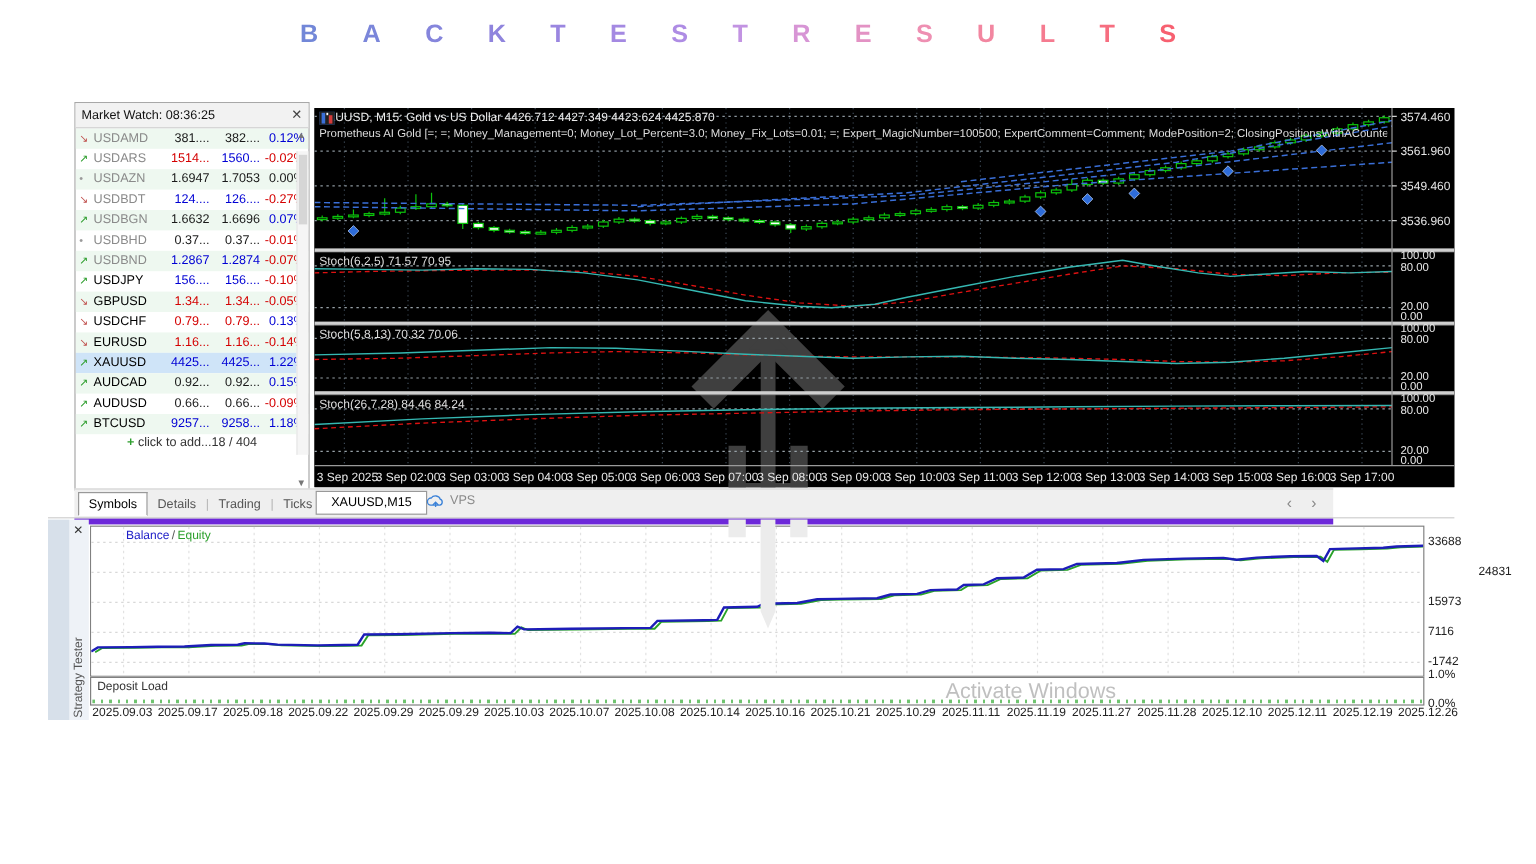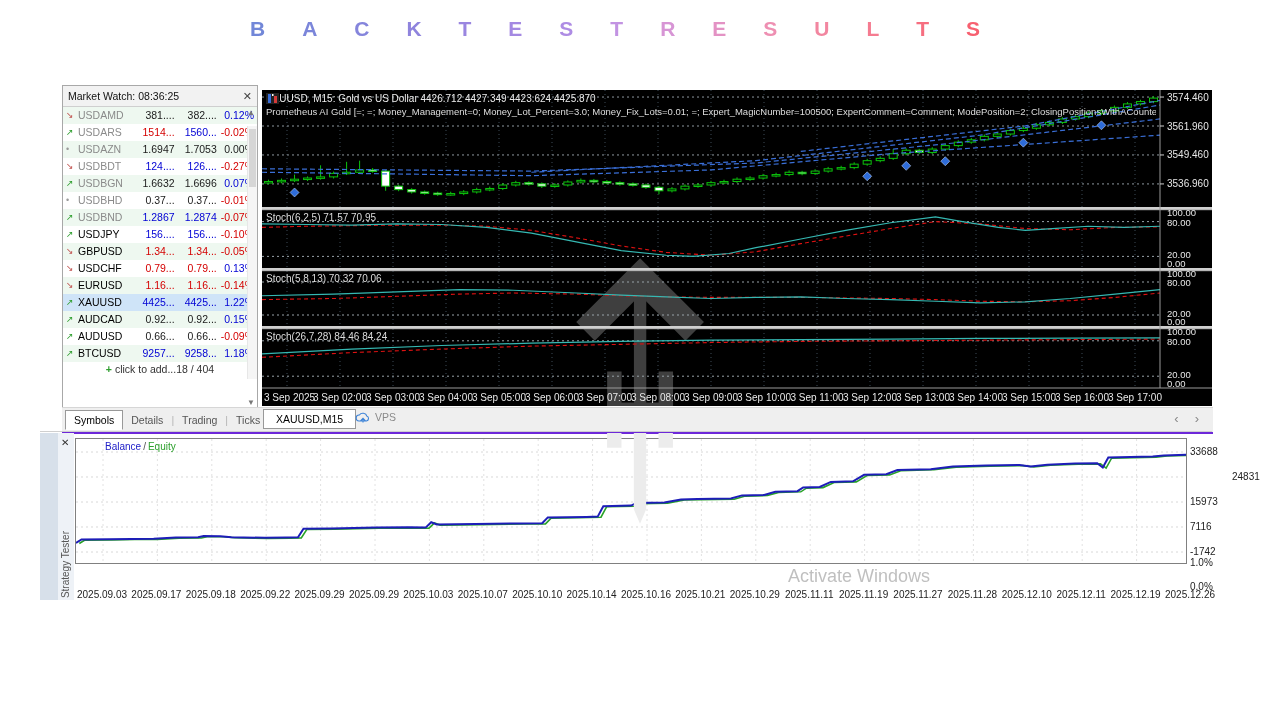--- a/index.html
+++ b/index.html
@@ -35,22 +35,22 @@
   .mw-scrollup{position:absolute;right:2px;top:22px;font-size:8px;color:#777;cursor:pointer;}
   .mw-scrollbar{position:absolute;right:0;top:40px;width:9px;height:253px;background:#f5f5f5;border-left:1px solid #e7e7e7;}
   .mw-scrollbar .thumb{position:absolute;top:3px;left:1px;width:7px;height:58px;background:#d6d6d6;}
   .mw-scrolldown{position:absolute;right:2px;bottom:1px;font-size:8px;color:#777;cursor:pointer;}
   
   #chart{position:absolute;left:262px;top:90px;width:950px;height:316px;background:#000;}
   #chart svg{position:absolute;left:0;top:0;}
   .ct1{position:absolute;left:4px;top:3px;color:#ececec;font-size:10px;white-space:nowrap;display:flex;align-items:center;gap:3px;}
   .ct2{position:absolute;left:4px;top:16px;color:#dedede;font-size:9.5px;white-space:nowrap;width:890px;overflow:hidden;}
   
-  #tabstrip{position:absolute;left:62px;top:407px;width:1151px;height:24px;background:#efefef;
-    border-top:1px solid #d6d6d6;border-bottom:2px solid #6d28d9;font-size:10.5px;color:#444;}
+  #tabstrip{position:absolute;left:62px;top:407px;width:1049px;height:24px;background:#efefef;
+    border-top:1px solid #d6d6d6;border-bottom:5px solid #6d28d9;font-size:10.5px;color:#444;}
   .mwtabs{position:absolute;left:3px;top:0;height:24px;display:flex;align-items:center;}
   .mtab{padding:3px 8px;color:#555;cursor:pointer;}
   .mtab.active{background:#fff;border:1px solid #999;border-bottom:1px solid #fff;color:#000;}
   .tsep{color:#b5b5b5;}
   .charttab{position:absolute;left:201px;top:1px;background:#fff;border:1px solid #999;
     padding:3px 12px;color:#000;cursor:pointer;}
   .vps{position:absolute;left:293px;top:3px;display:flex;align-items:center;gap:4px;color:#8a8a8a;cursor:pointer;}
   .navarrows{position:absolute;right:14px;top:3px;color:#888;font-size:13px;display:flex;gap:16px;cursor:pointer;}
   
   #divider{position:absolute;left:40px;top:431px;width:1172px;height:1px;background:#cfcfcf;}
@@ -633,35 +633,39 @@
     </div>
   </div>
   <div id="tester-ylabels">
       <div class="ylab" style="left: 1190px; top: 446px;">33688</div>
       <div class="ylab" style="left: 1232px; top: 470.999px;">24831</div>
       <div class="ylab" style="left: 1190px; top: 496.001px;">15973</div>
       <div class="ylab" style="left: 1190px; top: 520.999px;">7116</div>
       <div class="ylab" style="left: 1190px; top: 546.001px;">-1742</div>
     </div>
 
+  <div id="deposit">
+    <span class="dlabel">Deposit Load</span>
+    <div class="bars"></div>
+  </div>
   <div id="deposit-scale">
       <div class="ylab" style="left: 1190px; top: 557px;">1.0%</div>
       <div class="ylab" style="left: 1190px; top: 581px;">0.0%</div>
     </div>
 
   <div id="dates">
       <span style="left: 27px;">2025.09.03</span>
       <span style="left: 81.4px;">2025.09.17</span>
       <span style="left: 135.8px;">2025.09.18</span>
       <span style="left: 190.2px;">2025.09.22</span>
       <span style="left: 244.6px;">2025.09.29</span>
       <span style="left: 299px;">2025.09.29</span>
       <span style="left: 353.4px;">2025.10.03</span>
       <span style="left: 407.8px;">2025.10.07</span>
-      <span style="left: 462.2px;">2025.10.10</span>
+      <span style="left: 462.2px;">2025.10.08</span>
       <span style="left: 516.6px;">2025.10.14</span>
       <span style="left: 571px;">2025.10.16</span>
       <span style="left: 625.4px;">2025.10.21</span>
       <span style="left: 679.8px;">2025.10.29</span>
       <span style="left: 734.2px;">2025.11.11</span>
       <span style="left: 788.6px;">2025.11.19</span>
       <span style="left: 843px;">2025.11.27</span>
       <span style="left: 897.4px;">2025.11.28</span>
       <span style="left: 951.8px;">2025.12.10</span>
       <span style="left: 1006.2px;">2025.12.11</span>

